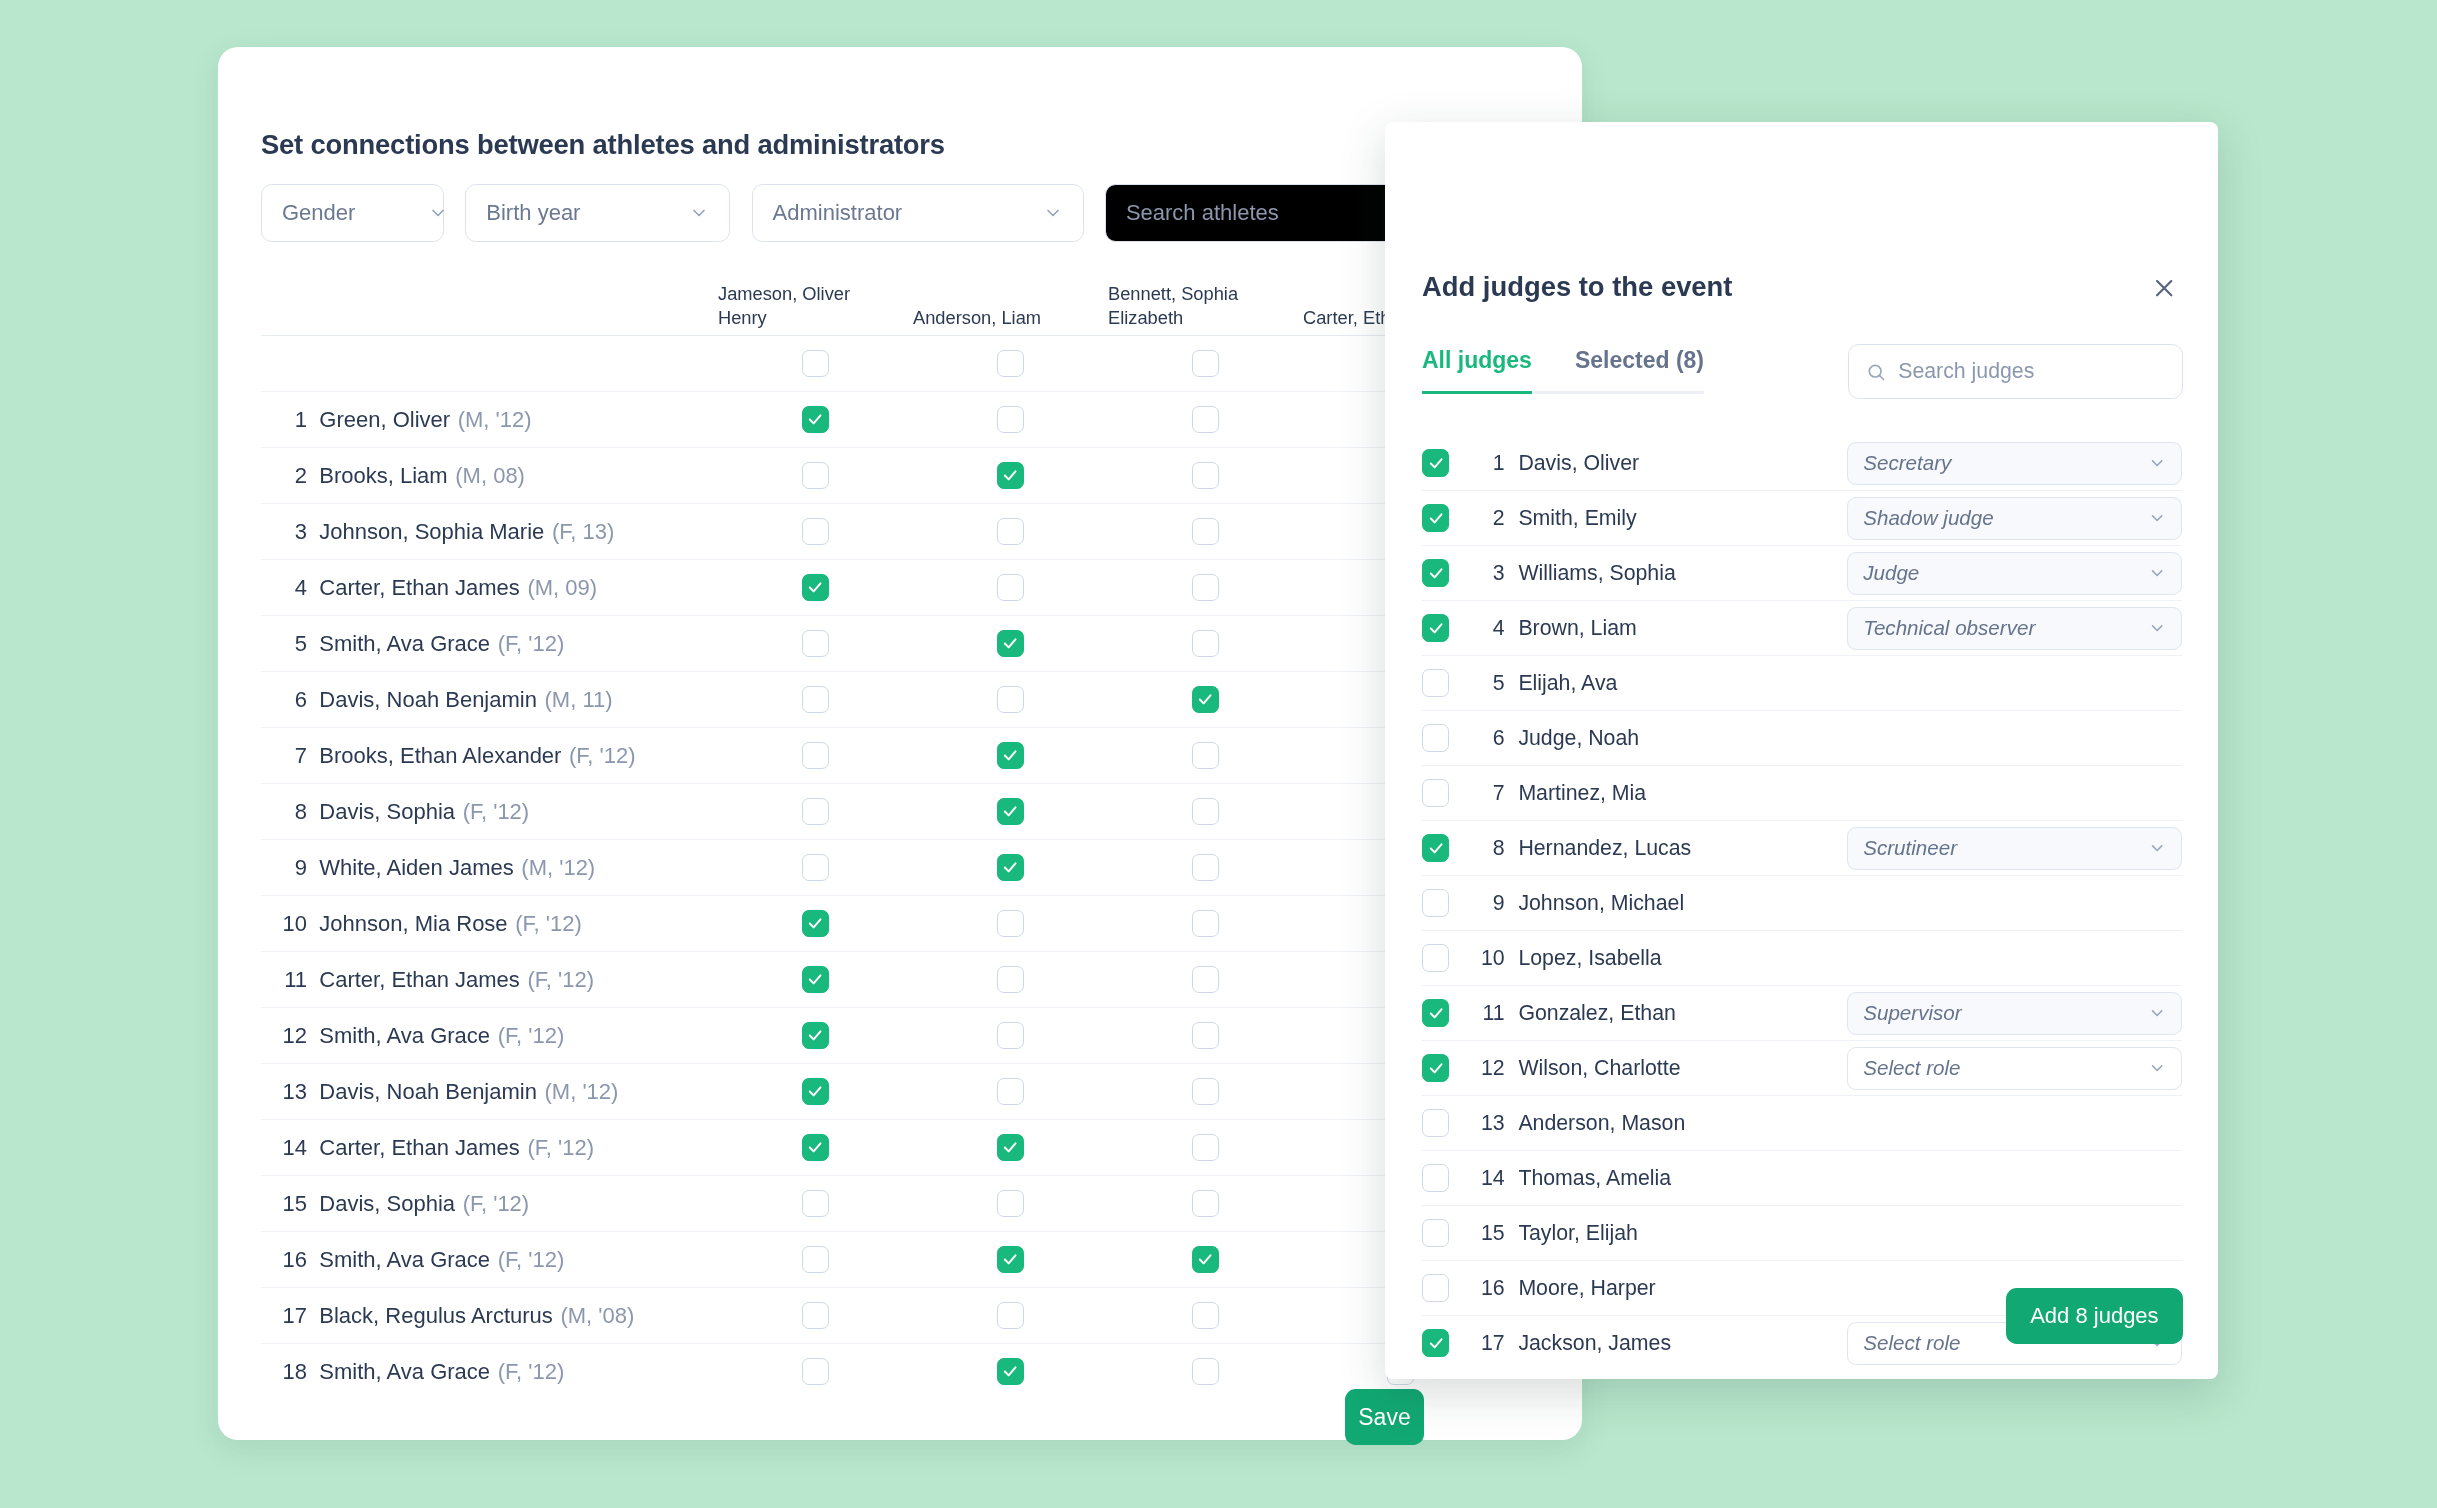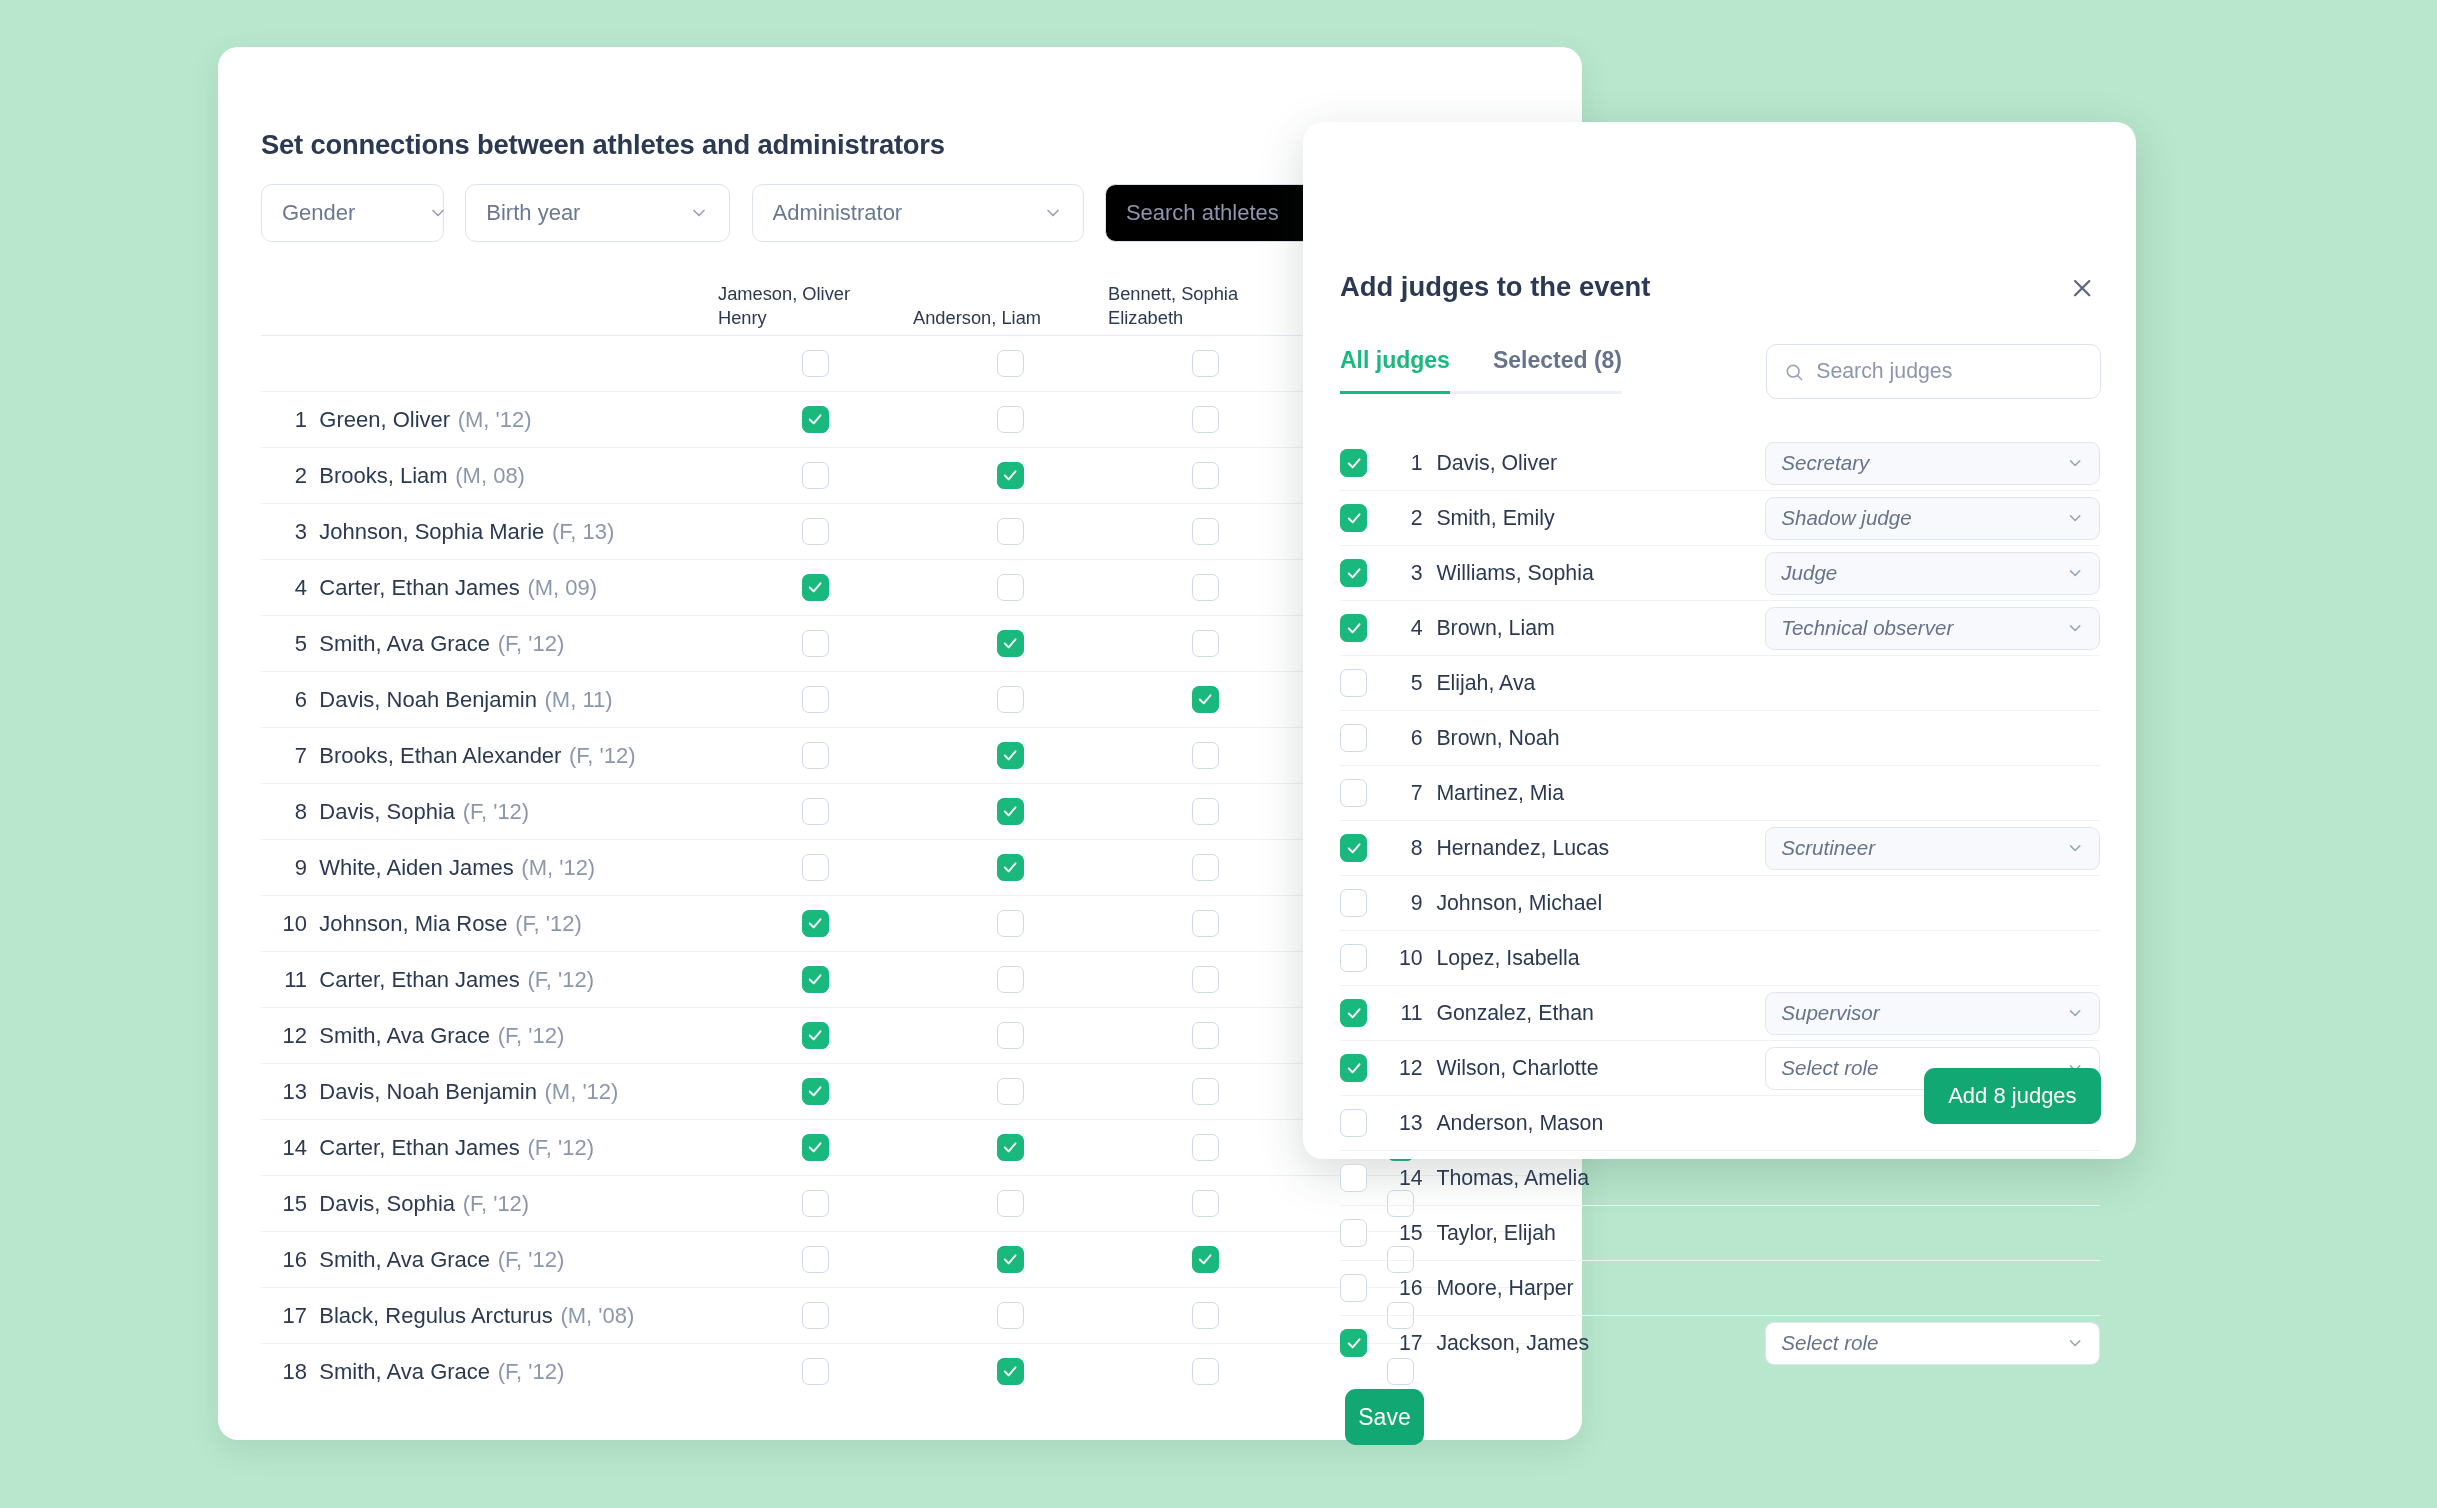--- a/index.html
+++ b/index.html
@@ -200,26 +200,26 @@
     font-size: 23px;
     display: flex;
     align-items: center;
     justify-content: center;
     cursor: pointer;
   }
 
   
   #judges-modal {
     position: absolute;
-    left: 1303px;
+    left: 1385px;
     top: 122px;
     width: 833px;
-    height: 1037px;
+    height: 1257px;
     background: #ffffff;
-    border-radius: 20px;
+    border-radius: 8px;
     box-shadow: 0 13.7px 46px rgba(35, 60, 52, 0.18);
   }
   #modal-title {
     position: absolute;
     left: 37px;
     top: 149px;
     font-size: 27.4px;
     font-weight: bold;
     color: #2b3a52;
   }
@@ -961,21 +961,21 @@
         </div>
         <span class="j-num">5</span>
         <span class="j-name">Elijah, Ava</span>
         <div class="j-role hidden"></div>
       </div>
       <div class="jrow">
         <div class="j-cbx">
           <div class="cbx"></div>
         </div>
         <span class="j-num">6</span>
-        <span class="j-name">Brown, Noah</span>
+        <span class="j-name">Judge, Noah</span>
         <div class="j-role hidden"></div>
       </div>
       <div class="jrow">
         <div class="j-cbx">
           <div class="cbx"></div>
         </div>
         <span class="j-num">7</span>
         <span class="j-name">Martinez, Mia</span>
         <div class="j-role hidden"></div>
       </div>

